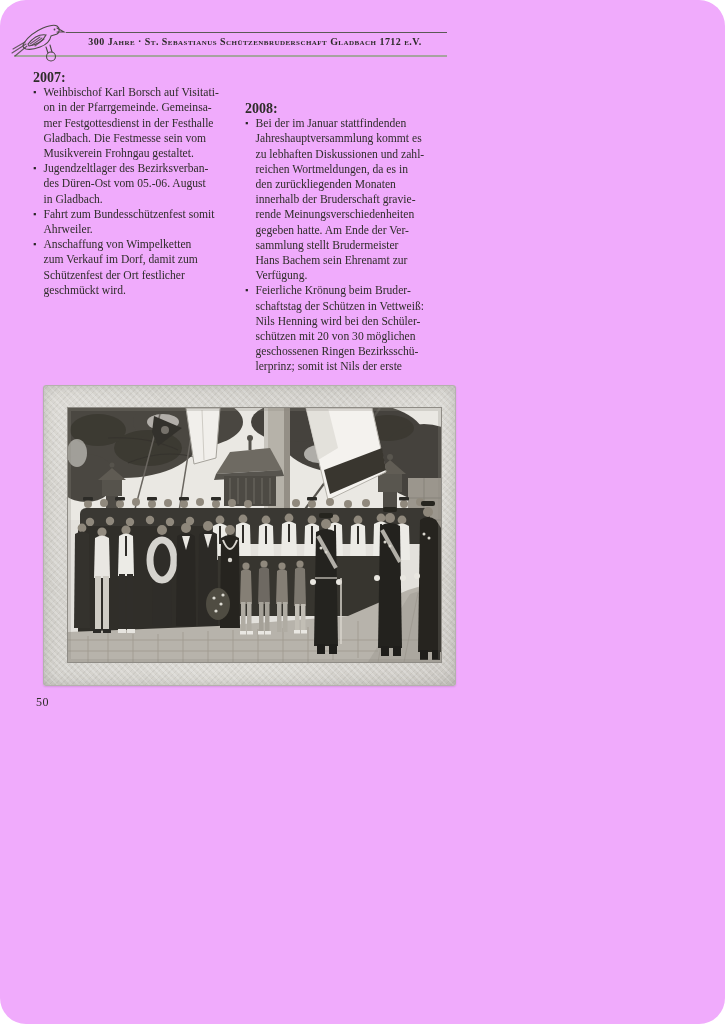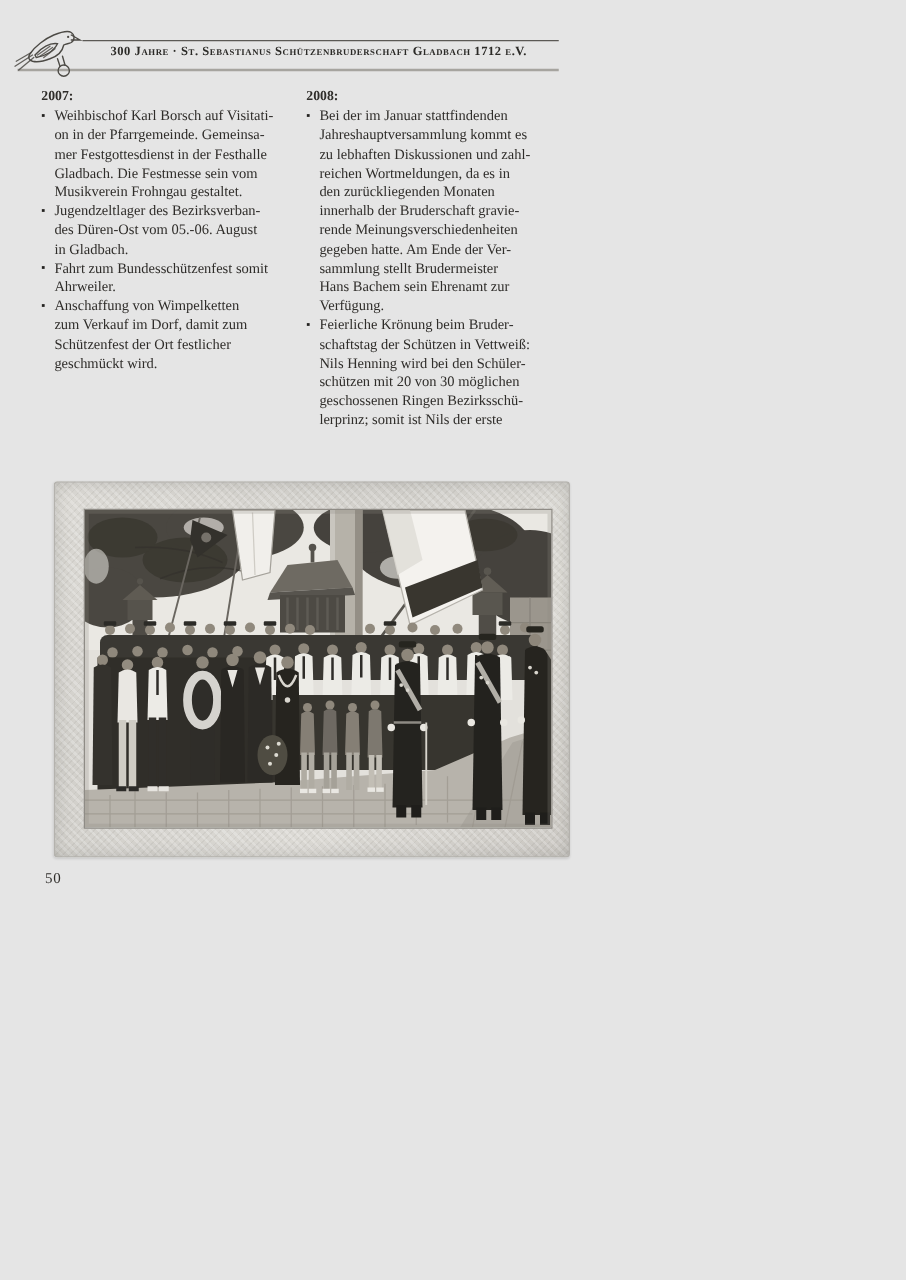--- a/index.html
+++ b/index.html
@@ -1,34 +1,34 @@
 <!DOCTYPE html>
 <html><head>
 <meta charset="utf-8">
 <style>
   html,body{margin:0;padding:0;background:#ffffff;}
   .page{
-    position:relative;width:725px;height:1024px;background:#e5e5e5;
-    font-family:"Liberation Serif",serif;color:#2f2d2a;overflow:hidden;
+    position:relative;width:725px;height:1024px;background:#f0abfc;
+    font-family:"Liberation Serif",serif;color:#2f2d2a;overflow:hidden;border-radius:26px;
   }
 
   
   .hdr-rule-top{position:absolute;left:66px;top:32px;width:381px;height:1px;background:#5b5955;}
   .hdr-rule-bottom{position:absolute;left:14px;top:55px;width:433px;height:2px;background:#a6a49f;}
   .hdr-title{
     position:absolute;left:60px;top:36px;width:390px;text-align:center;white-space:nowrap;
     font-weight:700;font-variant:small-caps;font-size:10px;letter-spacing:.45px;color:#2b2a27;
   }
   .hdr-bird{position:absolute;left:10px;top:11px;width:66px;height:52px;z-index:2;}
 
   
   .col{position:absolute;top:70px;font-size:11.6px;line-height:15.2px;}
   .col-left{left:33px;width:212px;}
-  .col-right{left:245px;width:214px;}
-  .col-head{font-weight:700;font-size:11px;}
+  .col-right{left:245px;width:214px;margin-top:31px;}
+  .col-head{font-weight:700;font-size:14px;}
   .item{position:relative;padding-left:10.5px;}
   .bullet{position:absolute;left:0;top:0;font-size:9px;line-height:15.2px;color:#232220;}
   .item-text{display:block;white-space:pre-line;}
 
   
   .photo-mat{
     position:absolute;left:43px;top:385px;width:413px;height:301px;box-sizing:border-box;
     padding:23px 15px 24px 25px;border-radius:3px;
     background-image:
       repeating-linear-gradient(45deg, rgba(255,255,255,.22) 0 2px, rgba(0,0,0,0) 2px 5px),

